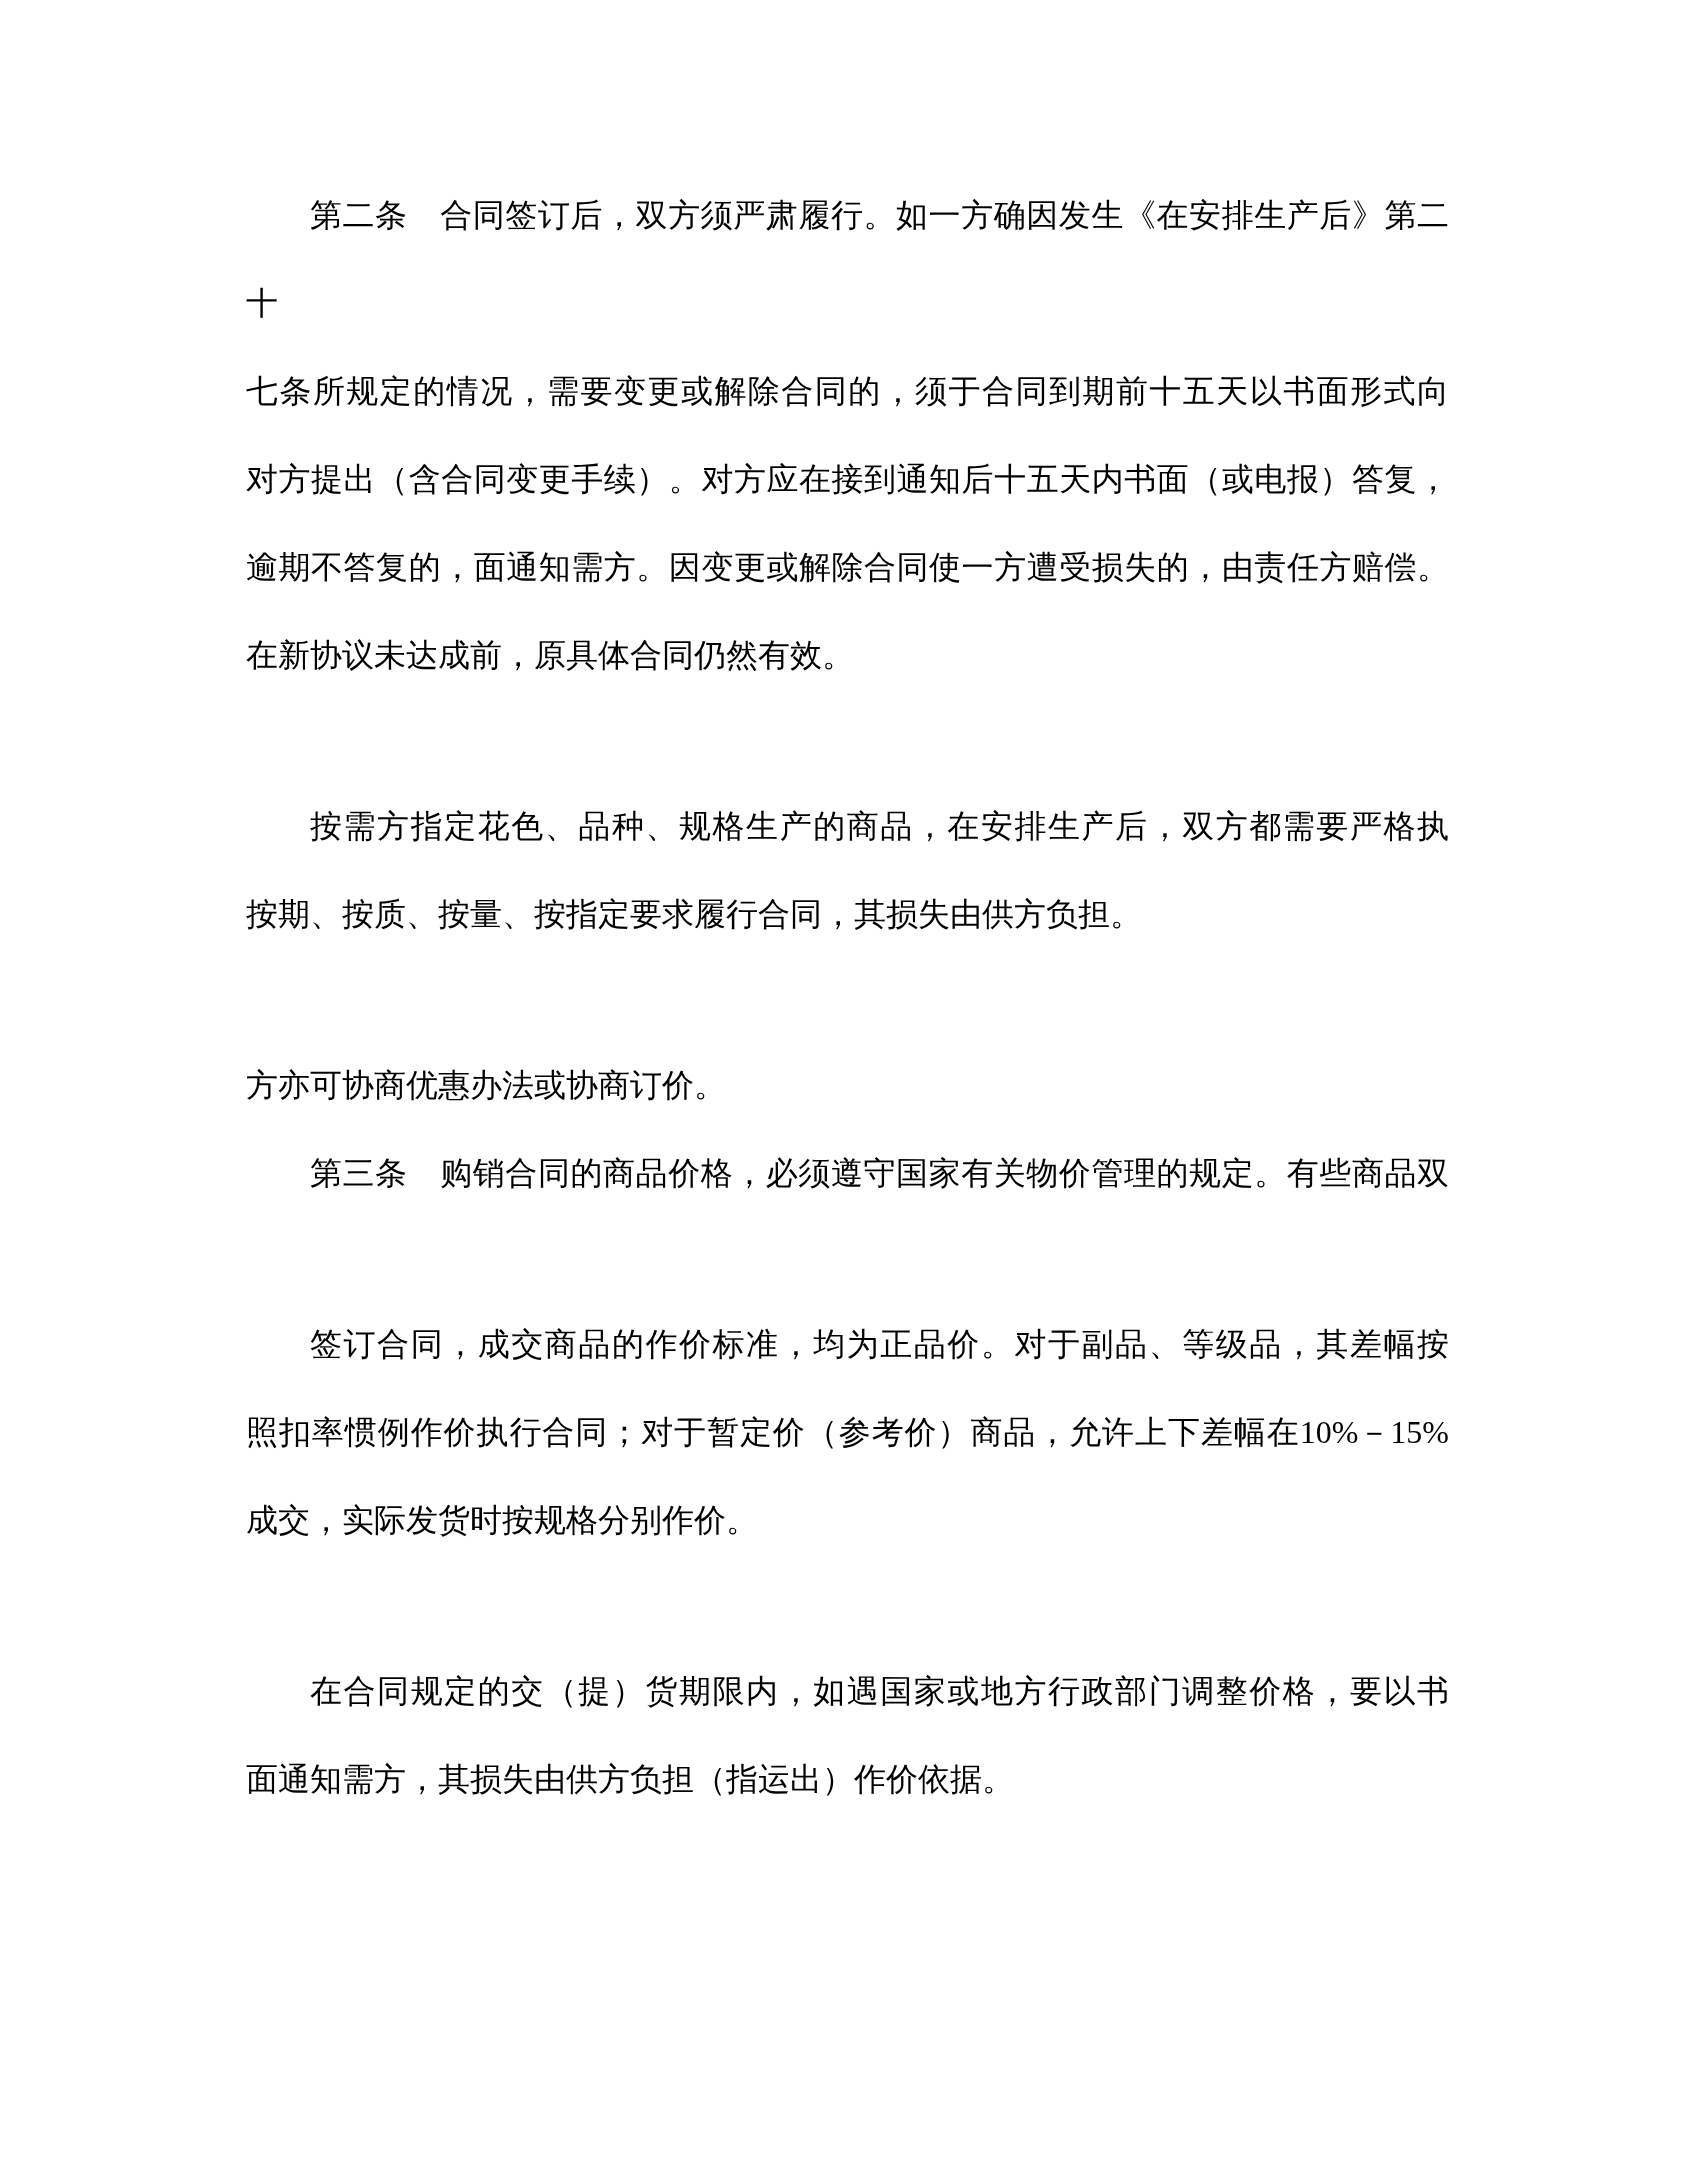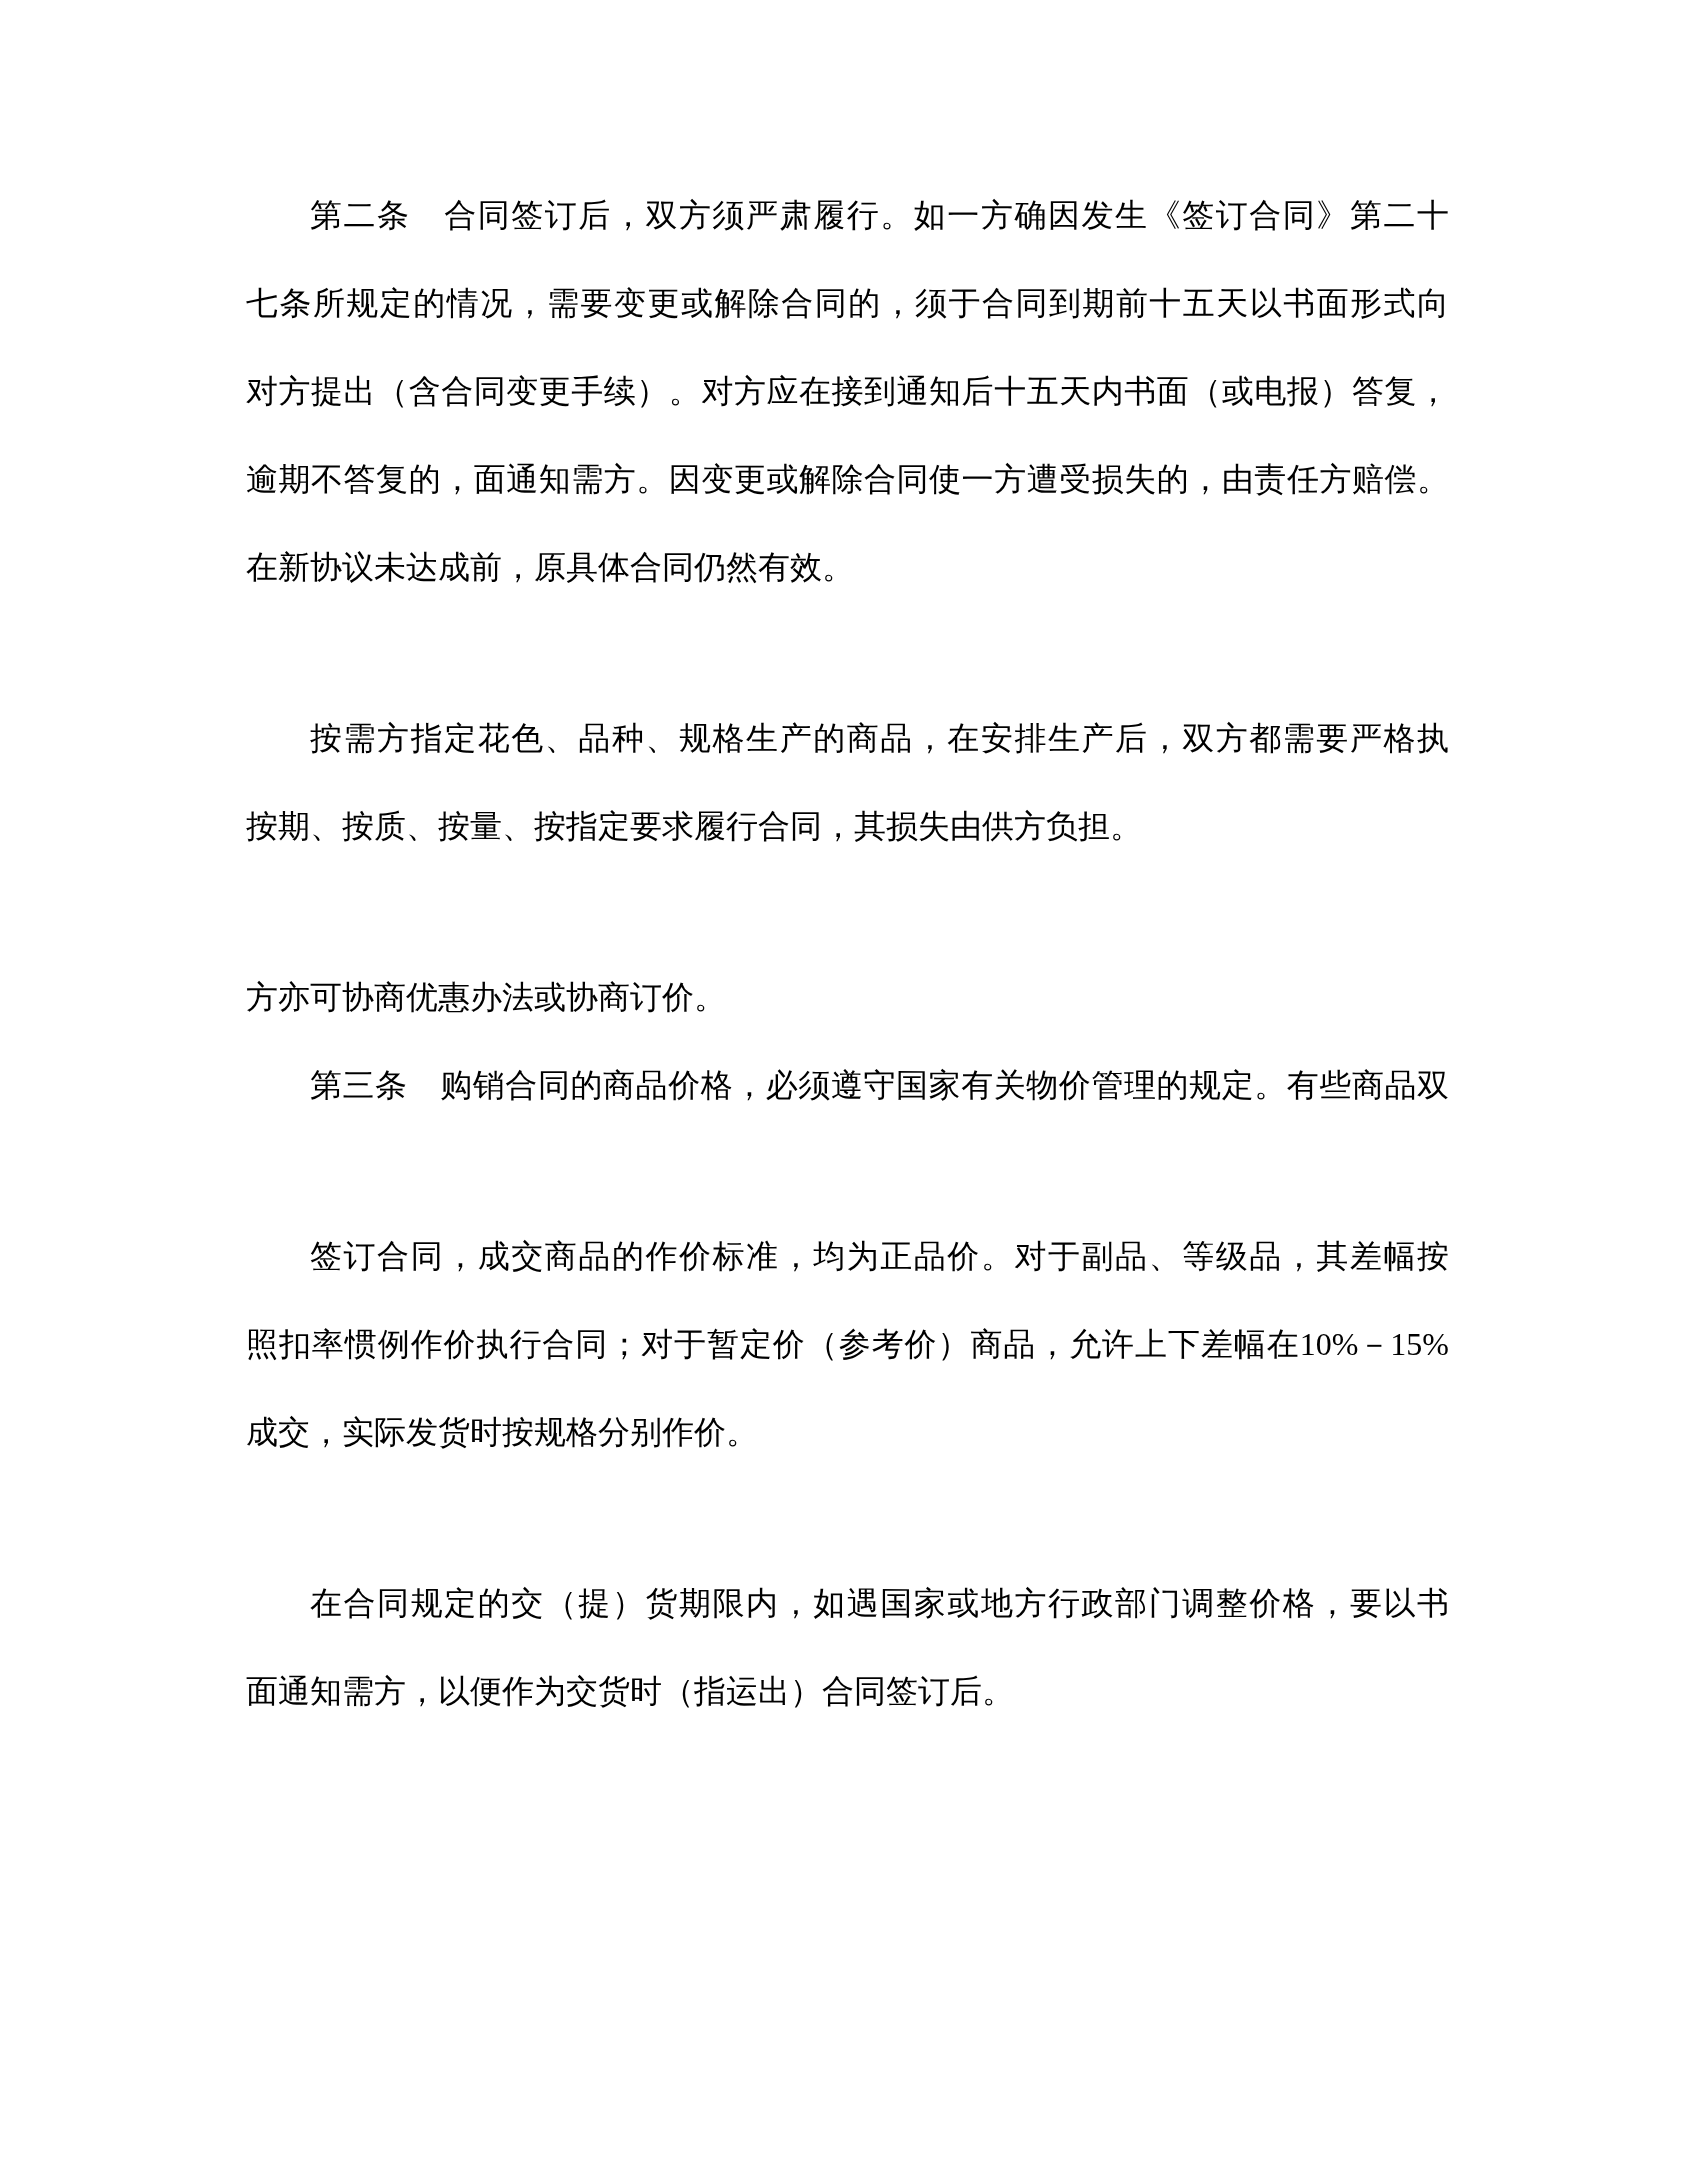--- a/index.html
+++ b/index.html
@@ -42,38 +42,38 @@
   .line.indent {
     text-indent: 64px;
   }
 </style>
 </head>
 <body>
 
 <div class="page">
   <div class="doc">
       <div class="para">
-        <div class="line indent fill">第二条　合同签订后，双方须严肃履行。如一方确因发生《签订合同》第二十</div>
+        <div class="line indent fill">第二条　合同签订后，双方须严肃履行。如一方确因发生《在安排生产后》第二十</div>
         <div class="line fill">七条所规定的情况，需要变更或解除合同的，须于合同到期前十五天以书面形式向</div>
         <div class="line fill">对方提出（含合同变更手续）。对方应在接到通知后十五天内书面（或电报）答复，</div>
         <div class="line fill">逾期不答复的，面通知需方。因变更或解除合同使一方遭受损失的，由责任方赔偿。</div>
         <div class="line">在新协议未达成前，原具体合同仍然有效。</div>
       </div>
       <div class="para">
         <div class="line indent fill">按需方指定花色、品种、规格生产的商品，在安排生产后，双方都需要严格执</div>
         <div class="line">按期、按质、按量、按指定要求履行合同，其损失由供方负担。</div>
       </div>
       <div class="para">
         <div class="line">方亦可协商优惠办法或协商订价。</div>
         <div class="line indent fill">第三条　购销合同的商品价格，必须遵守国家有关物价管理的规定。有些商品双</div>
       </div>
       <div class="para">
         <div class="line indent fill">签订合同，成交商品的作价标准，均为正品价。对于副品、等级品，其差幅按</div>
         <div class="line fill">照扣率惯例作价执行合同；对于暂定价（参考价）商品，允许上下差幅在10%－15%</div>
         <div class="line">成交，实际发货时按规格分别作价。</div>
       </div>
       <div class="para">
         <div class="line indent fill">在合同规定的交（提）货期限内，如遇国家或地方行政部门调整价格，要以书</div>
-        <div class="line">面通知需方，以便作为交货时（指运出）合同签订后。</div>
+        <div class="line">面通知需方，其损失由供方负担（指运出）作价依据。</div>
       </div>
     </div>
 </div>
 
 
 </body></html>

